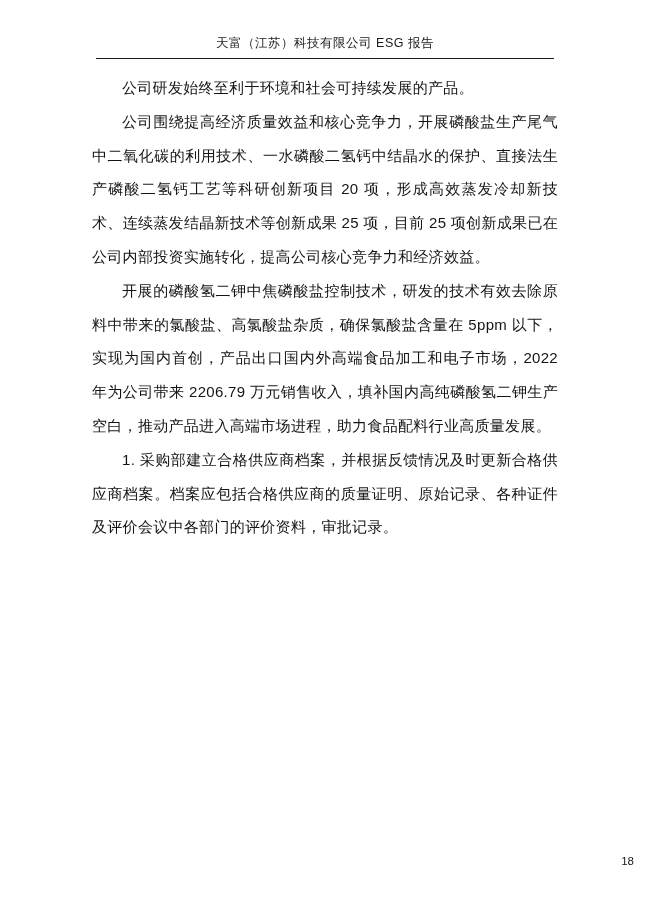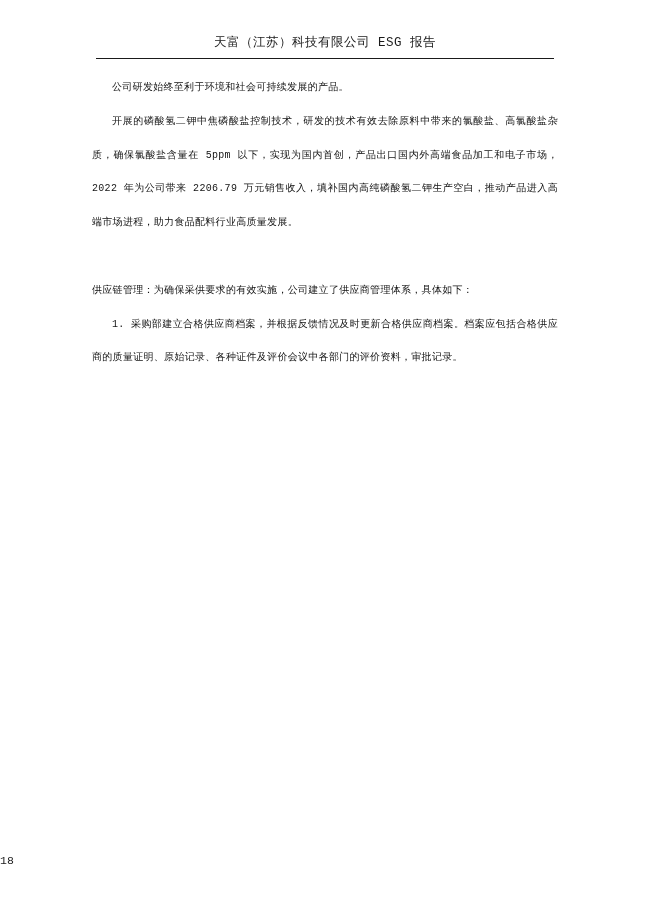--- a/index.html
+++ b/index.html
@@ -6,21 +6,21 @@
     margin: 0;
     padding: 0;
     background: #ffffff;
   }
   .page {
     position: relative;
     width: 650px;
     height: 919px;
     background: #ffffff;
     overflow: hidden;
-    font-family: Liberation Mono, monospace;
+    font-family: Liberation Sans, sans-serif;
     color: #141414;
   }
   .header {
     padding-top: 36px;
     text-align: center;
   }
   .header-title {
     font-size: 12.5px;
     line-height: 14px;
     color: #1a1a1a;
@@ -29,61 +29,61 @@
   .header-rule {
     width: 458px;
     margin: 8px auto 0 auto;
     border: none;
     border-top: 1.6px solid #1a1a1a;
     height: 0;
   }
   .body-text {
     width: 466px;
     margin: 12px auto 0 auto;
-    font-size: 10px;
+    font-size: 15px;
     line-height: 33.8px;
     text-align: justify;
     letter-spacing: 0.3px;
   }
   .body-text p {
     margin: 0;
     text-indent: 2em;
   }
   .body-text p.no-indent {
     text-indent: 0;
   }
   .body-text p.gap-before {
     margin-top: 33.8px;
   }
   .footer {
     position: absolute;
     left: 0;
-    right: 0;
+    right: 16px;
     bottom: 50px;
-    text-align: left;
+    text-align: right;
   }
   .page-number {
     font-size: 11.5px;
     color: #1a1a1a;
   }
 </style>
 </head>
 <body>
 
 <div class="page">
 
   <div class="header">
     <div class="header-title">天富（江苏）科技有限公司 ESG 报告</div>
     <hr class="header-rule">
   </div>
 
   <div class="body-text">
     <p>公司研发始终至利于环境和社会可持续发展的产品。</p>
+    <p>公司围绕提高经济质量效益和核心竞争力，开展磷酸盐生产尾气中二氧化碳的利用技术、一水磷酸二氢钙中结晶水的保护、直接法生产磷酸二氢钙工艺等科研创新项目 20 项，形成高效蒸发冷却新技术、连续蒸发结晶新技术等创新成果 25 项，目前 25 项创新成果已在公司内部投资实施转化，提高公司核心竞争力和经济效益。</p>
     <p>开展的磷酸氢二钾中焦磷酸盐控制技术，研发的技术有效去除原料中带来的氯酸盐、高氯酸盐杂质，确保氯酸盐含量在 5ppm 以下，实现为国内首创，产品出口国内外高端食品加工和电子市场，2022 年为公司带来 2206.79 万元销售收入，填补国内高纯磷酸氢二钾生产空白，推动产品进入高端市场进程，助力食品配料行业高质量发展。</p>
-    <p class="no-indent gap-before">供应链管理：为确保采供要求的有效实施，公司建立了供应商管理体系，具体如下：</p>
     <p>1. 采购部建立合格供应商档案，并根据反馈情况及时更新合格供应商档案。档案应包括合格供应商的质量证明、原始记录、各种证件及评价会议中各部门的评价资料，审批记录。</p>
   </div>
 
   <div class="footer">
     <span class="page-number">18</span>
   </div>
 
 </div>
 
 </body></html>

